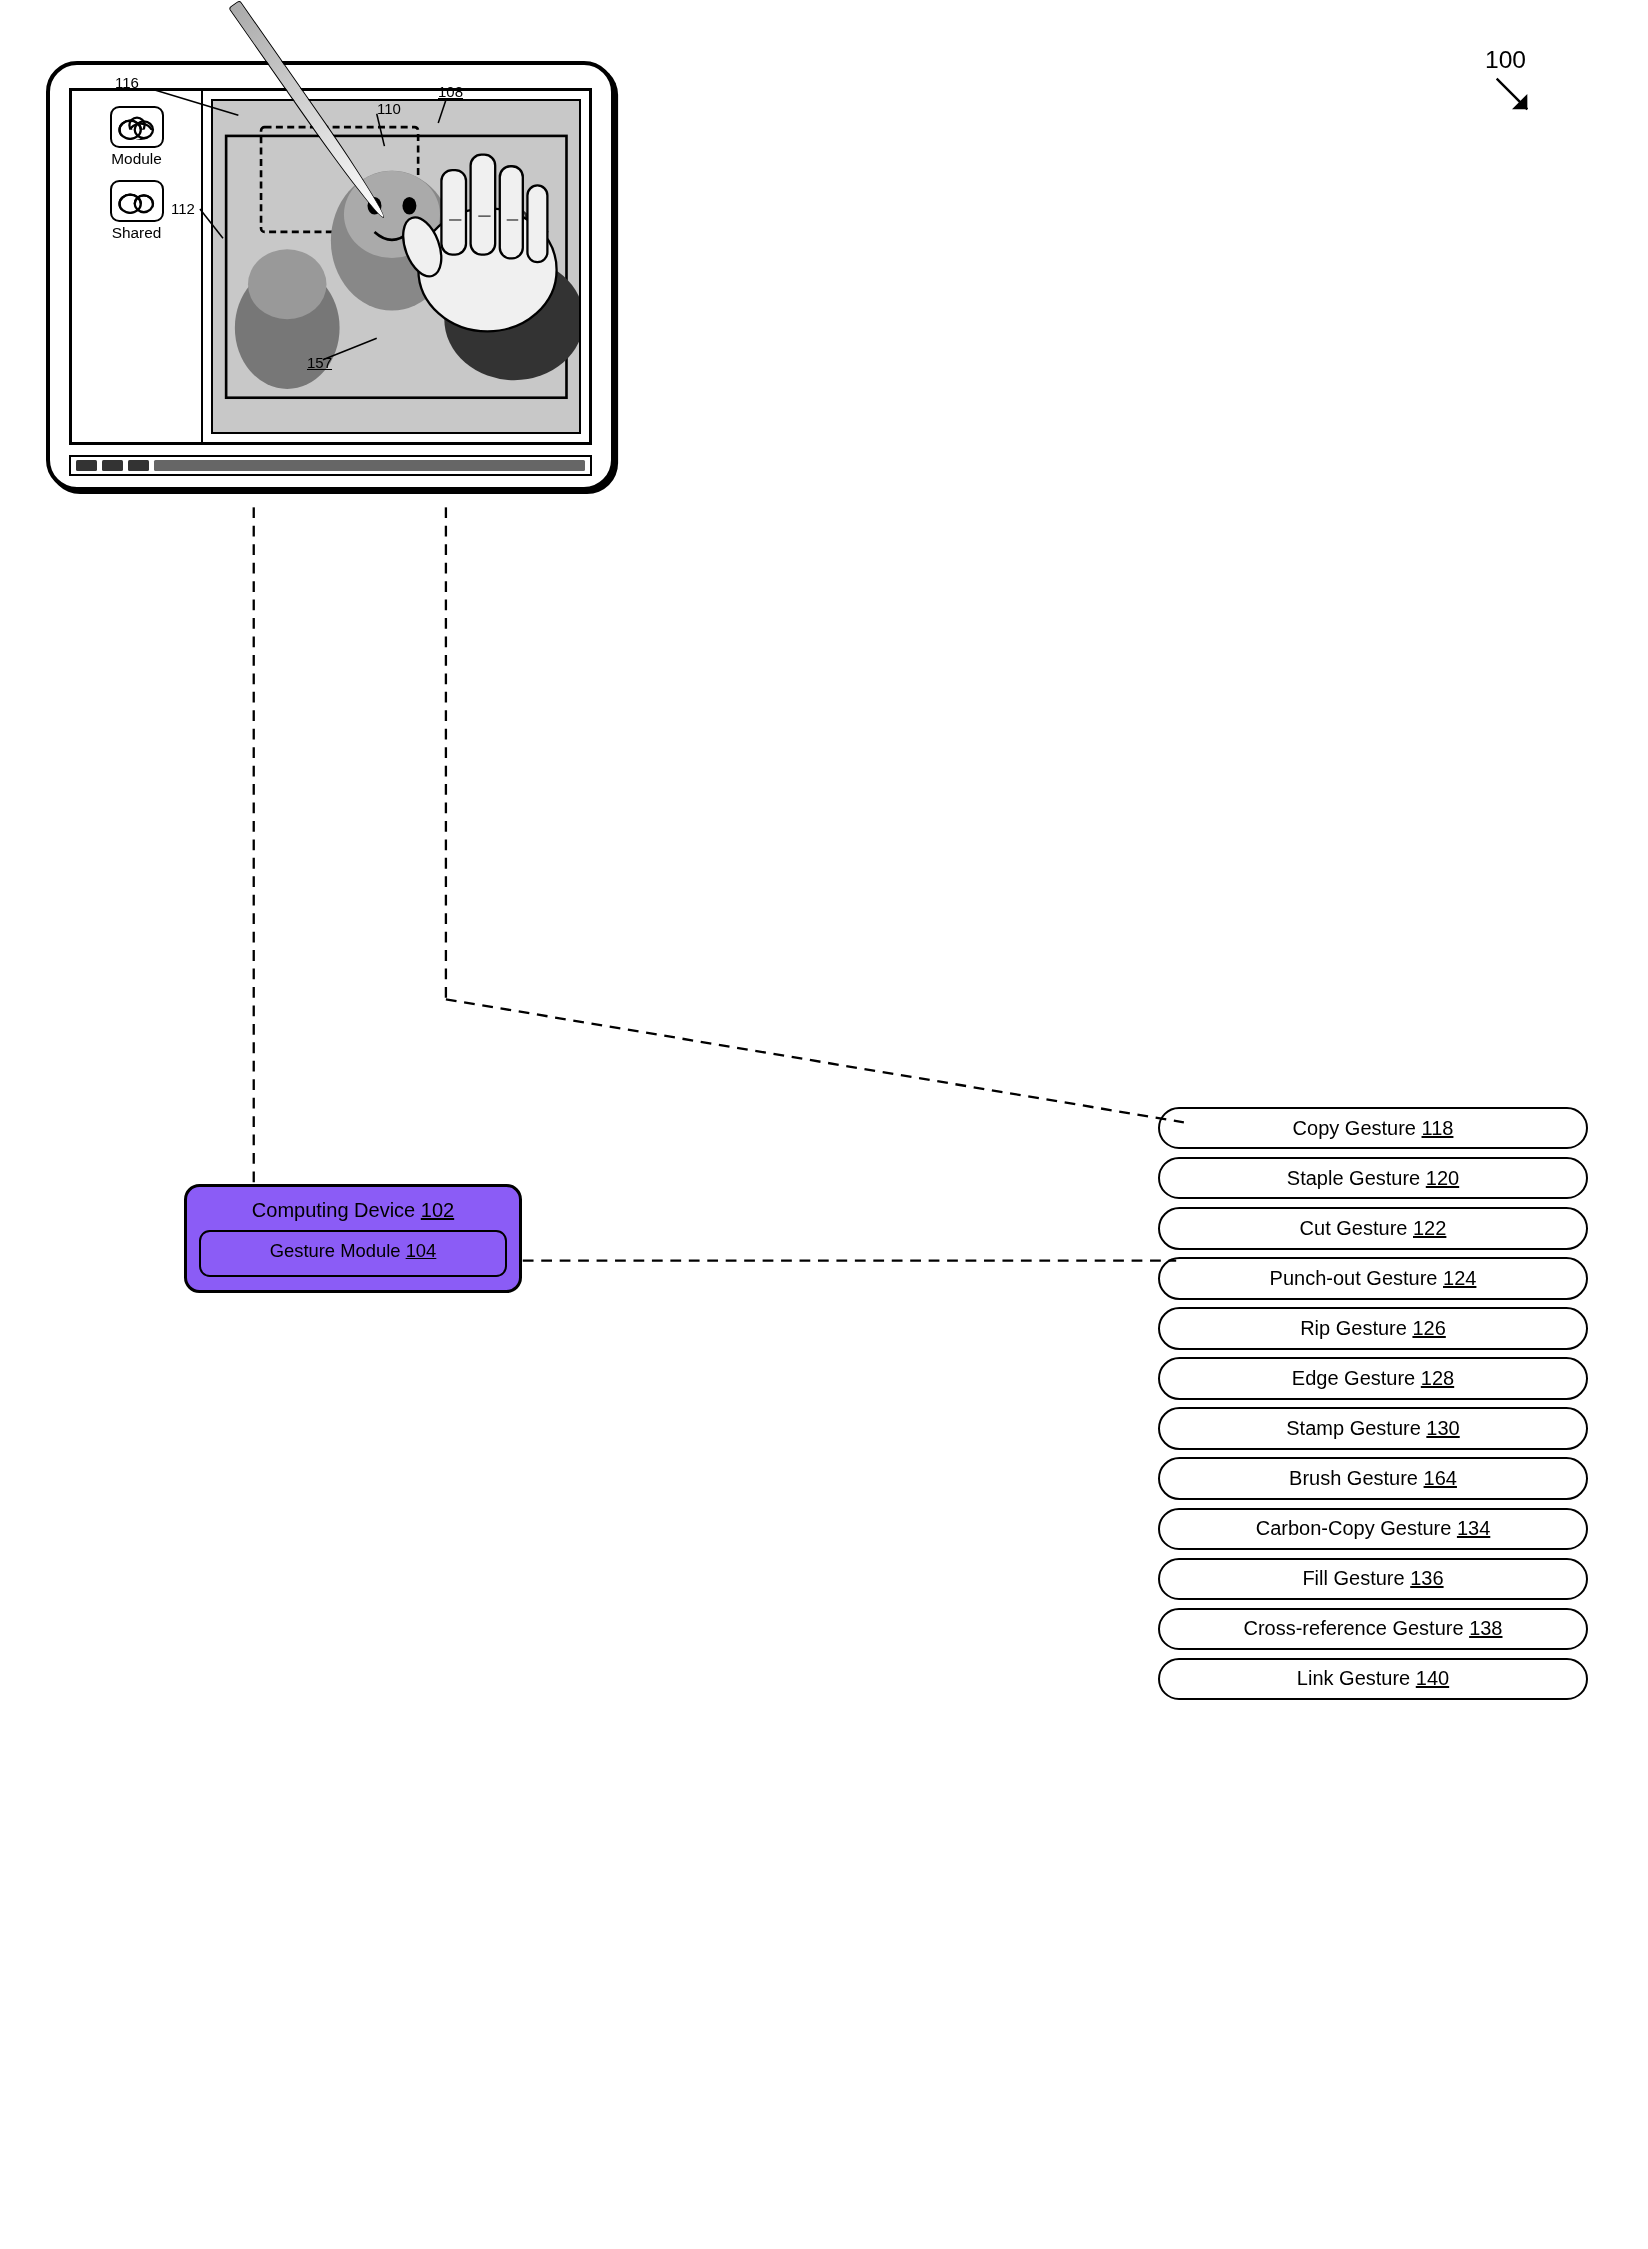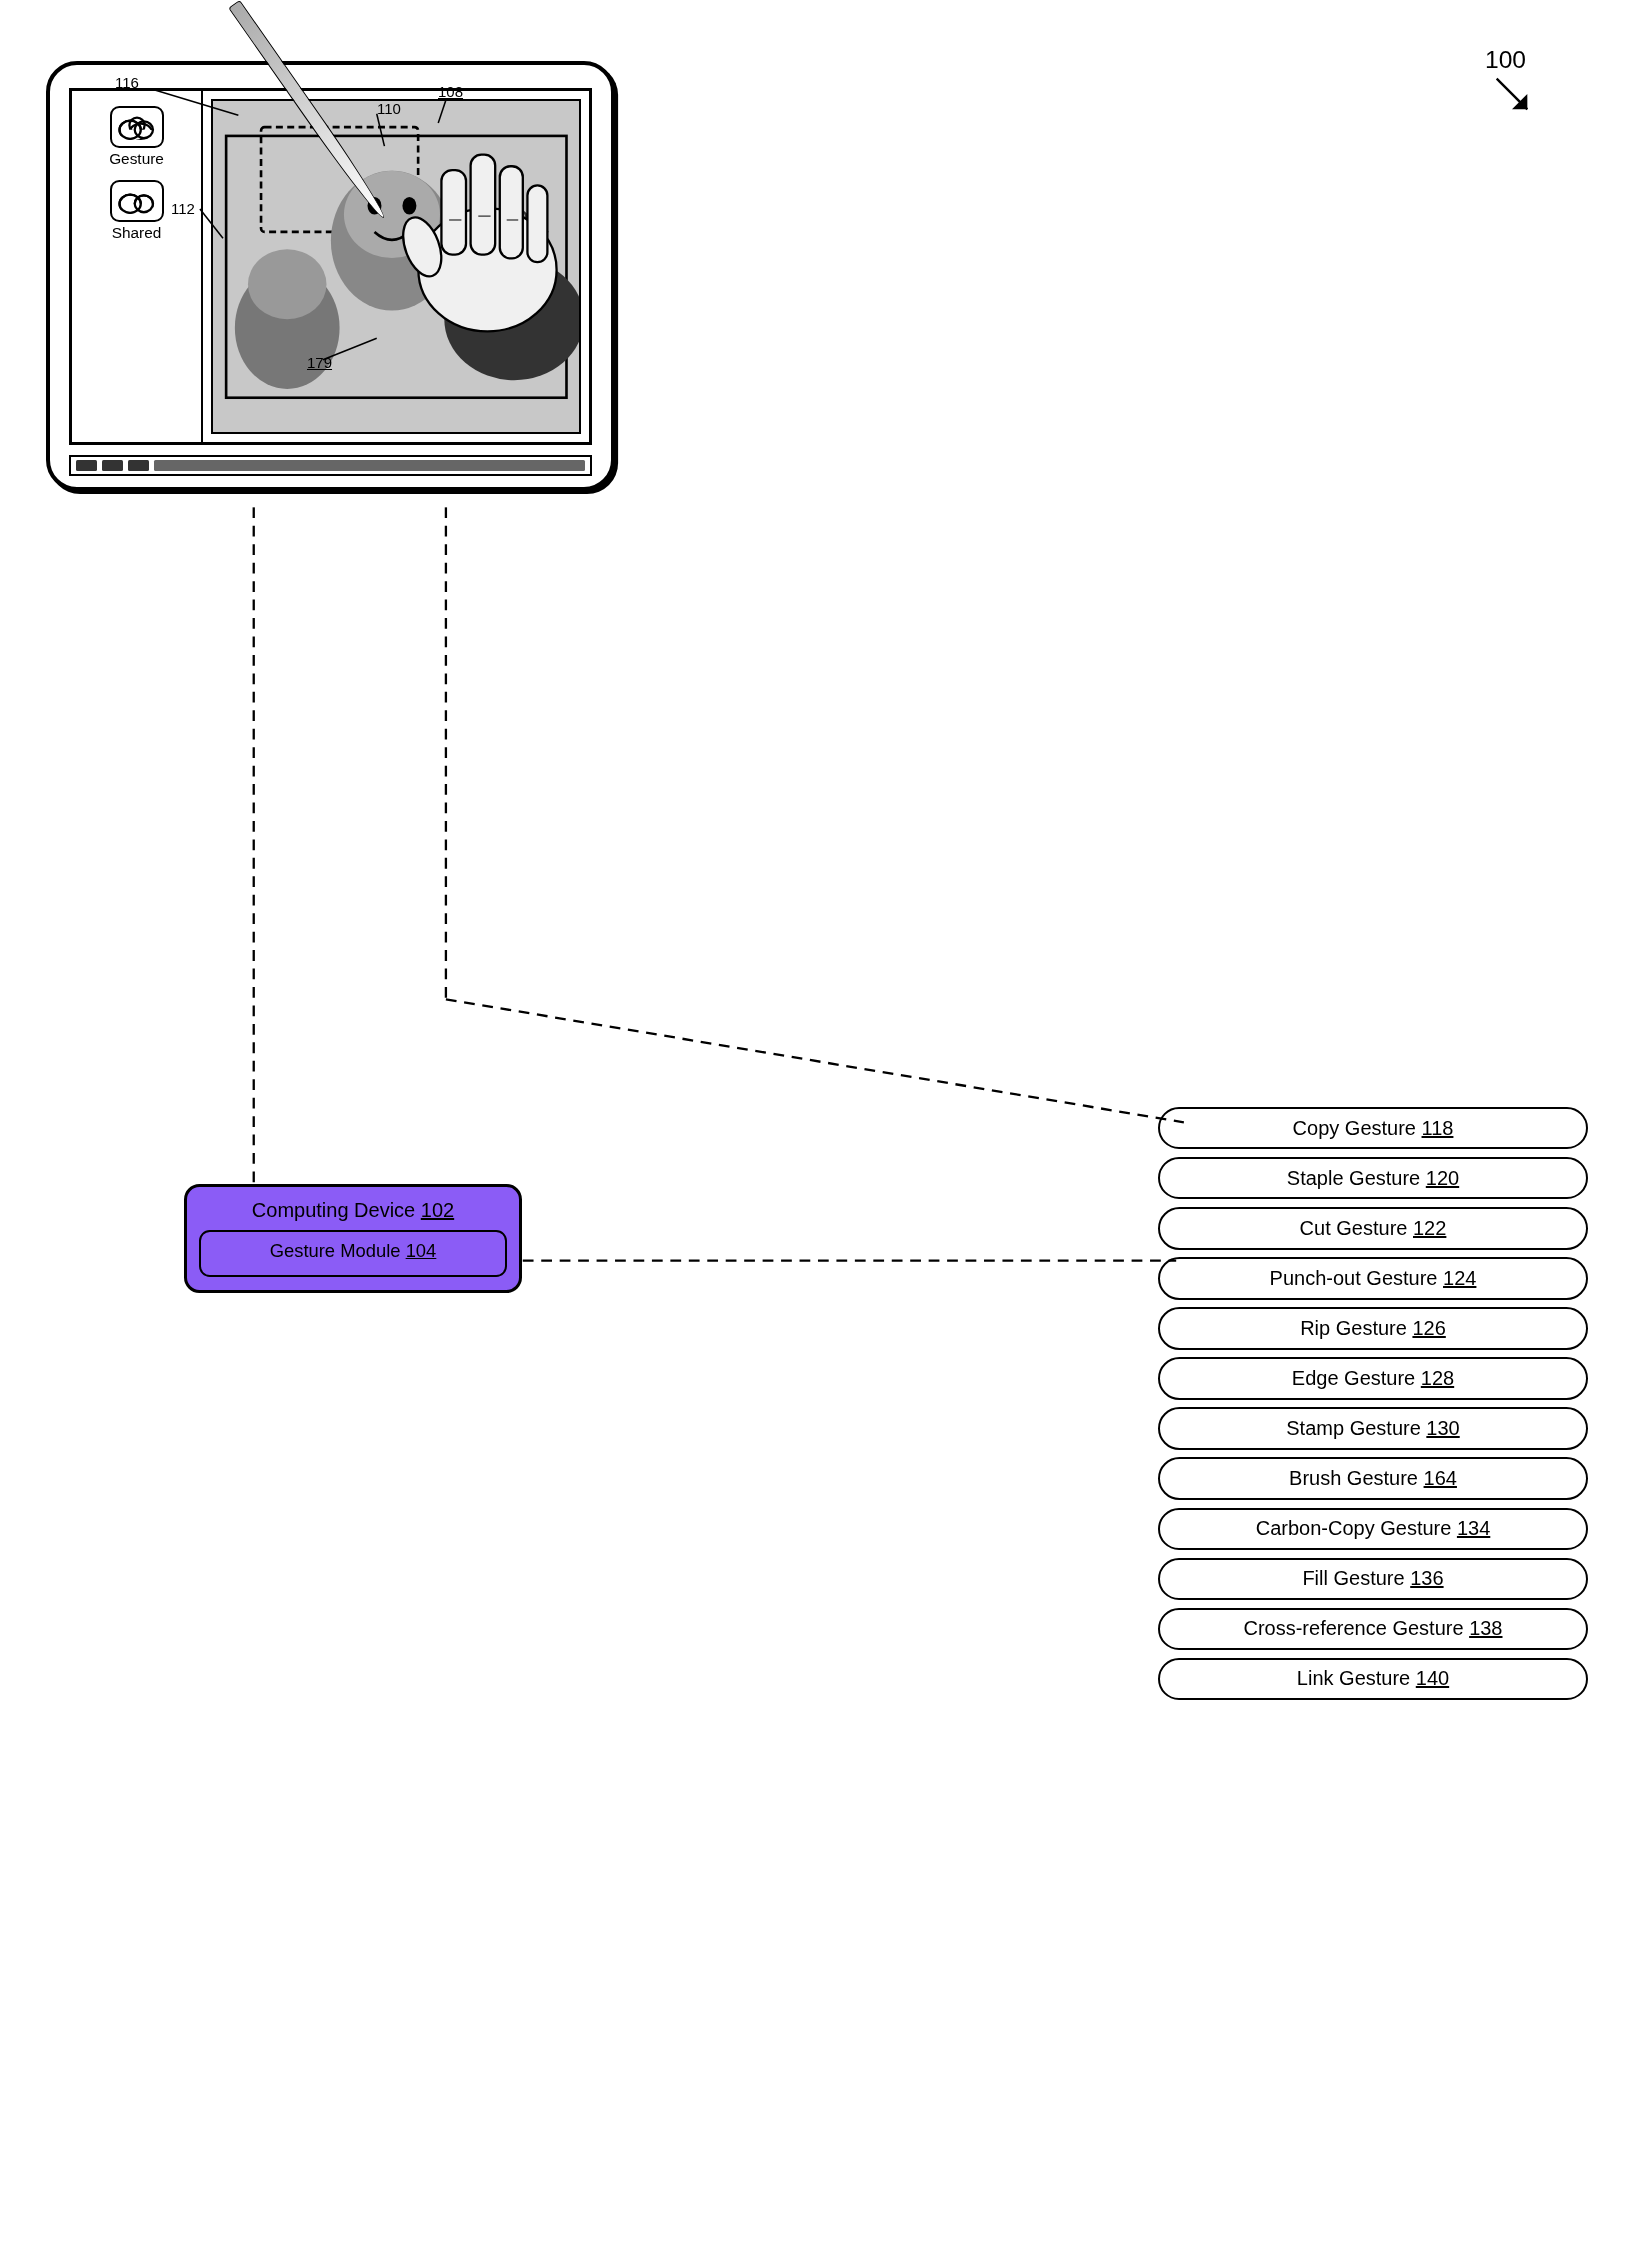--- a/index.html
+++ b/index.html
@@ -272,21 +272,21 @@
         <div class="sidebar-icon">
           <svg width="38" height="29" viewBox="0 0 50 38">
             <ellipse cx="16" cy="22" rx="14" ry="12" fill="none" stroke="#000" stroke-width="3"></ellipse>
             <ellipse cx="30" cy="24" rx="14" ry="10" fill="none" stroke="#000" stroke-width="3"></ellipse>
             <ellipse cx="25" cy="16" rx="10" ry="10" fill="none" stroke="#000" stroke-width="3"></ellipse>
             <rect x="4" y="22" width="42" height="12" fill="#fff" rx="4"></rect>
             <ellipse cx="16" cy="22" rx="14" ry="12" fill="none" stroke="#000" stroke-width="3"></ellipse>
             <ellipse cx="34" cy="22" rx="12" ry="11" fill="none" stroke="#000" stroke-width="3"></ellipse>
           </svg>
         </div>
-        <div class="sidebar-label">Gesture</div>
+        <div class="sidebar-label">Module</div>
       </div>
       <div class="sidebar-icon-cloud">
         <div class="sidebar-icon">
           <svg width="38" height="29" viewBox="0 0 50 38">
             <ellipse cx="16" cy="22" rx="14" ry="12" fill="none" stroke="#000" stroke-width="3"></ellipse>
             <ellipse cx="34" cy="22" rx="12" ry="11" fill="none" stroke="#000" stroke-width="3"></ellipse>
             <rect x="4" y="22" width="42" height="12" fill="#fff" rx="4"></rect>
             <ellipse cx="16" cy="22" rx="14" ry="12" fill="none" stroke="#000" stroke-width="3"></ellipse>
             <ellipse cx="34" cy="22" rx="12" ry="11" fill="none" stroke="#000" stroke-width="3"></ellipse>
           </svg>
@@ -360,21 +360,21 @@
   </div>
 </div>
 
 <div id="ref-116" class="ref-label">116</div>
 <div id="ref-110" class="ref-label">110</div>
 <div id="ref-108" class="ref-label">
   <u>108</u>
 </div>
 <div id="ref-112" class="ref-label">112</div>
 <div id="ref-106" class="ref-label">
-  <u>179</u>
+  <u>157</u>
 </div>
 
 <div id="computing-box">
   <div id="computing-box-title">
     Computing Device <u>102</u>
   </div>
   <div id="gesture-module-box">
     <div id="gesture-module-title">
       Gesture Module <u>104</u>
     </div>

